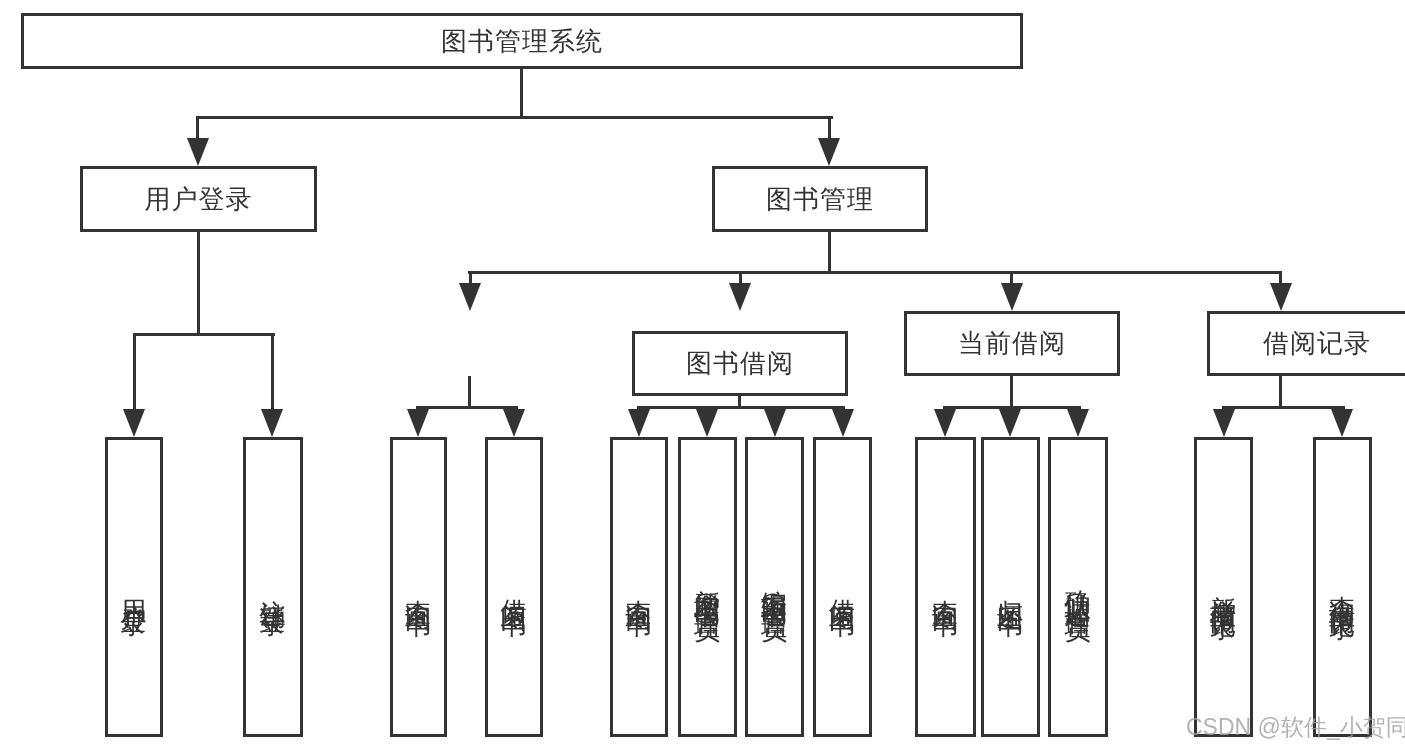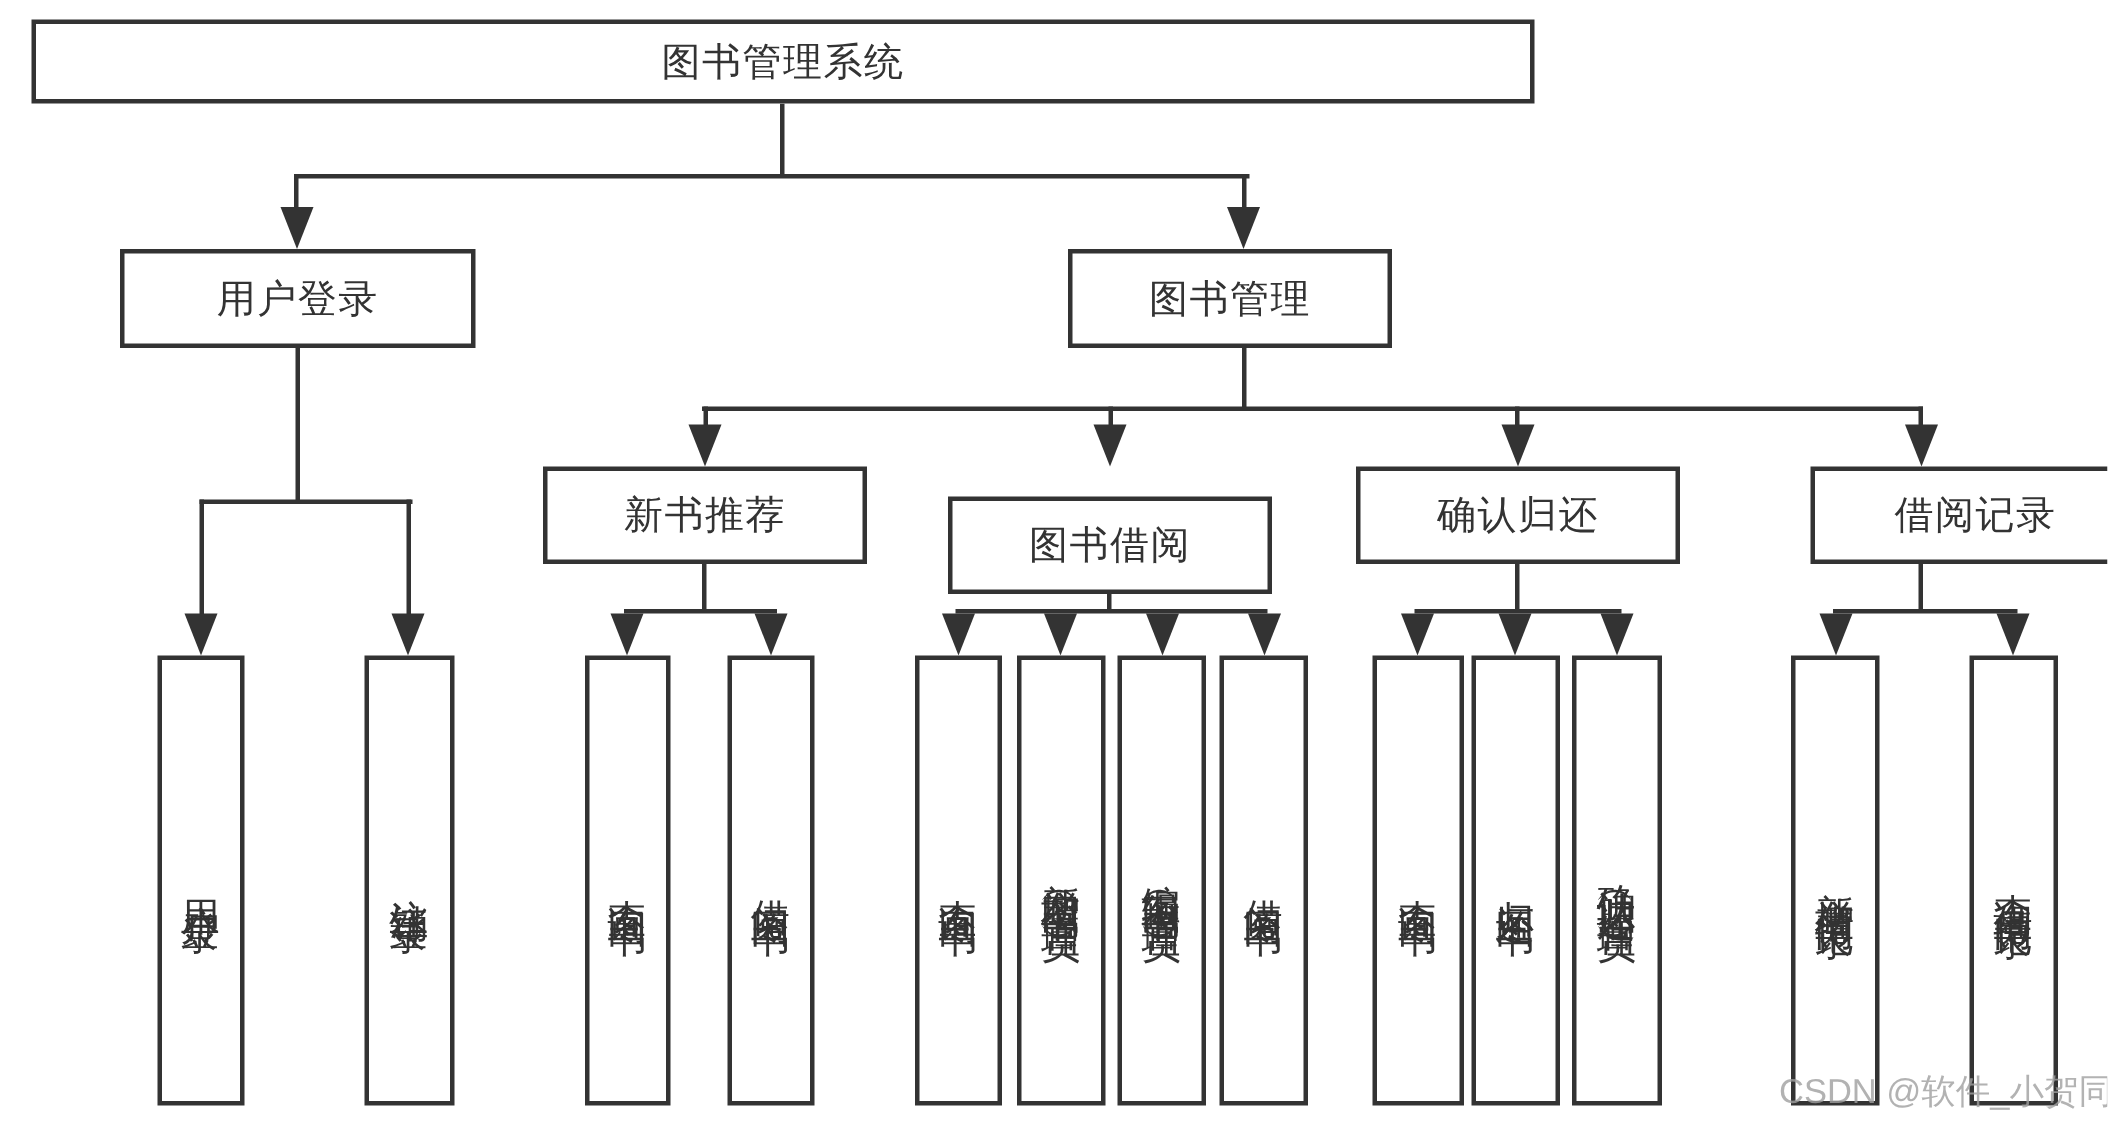--- a/index.html
+++ b/index.html
@@ -87,23 +87,22 @@
   <div class="hline" style="left:468px; top:271px; width:814px;"></div>
   <div class="vline" style="left:469px; top:271px; height:14px;"></div>
   <div class="vline" style="left:739px; top:271px; height:14px;"></div>
   <div class="vline" style="left:1010px; top:271px; height:14px;"></div>
   <div class="vline" style="left:1279px; top:271px; height:14px;"></div>
   <div class="arrow" style="left:459px; top:283px;"></div>
   <div class="arrow" style="left:729px; top:283px;"></div>
   <div class="arrow" style="left:1001px; top:283px;"></div>
   <div class="arrow" style="left:1270px; top:283px;"></div>
 
-  <div class="box hbox" style="left:362px; top:311px; width:216px; height:65px;">新书推荐</div>
   <div class="box hbox" style="left:632px; top:311px; width:216px; height:65px;margin-top:20px;">图书借阅</div>
-  <div class="box hbox" style="left:904px; top:311px; width:216px; height:65px;">确认归还</div>
+  <div class="box hbox" style="left:904px; top:311px; width:216px; height:65px;">当前借阅</div>
   <div class="box hbox" style="left:1207px; top:311px; width:220px; height:65px;">借阅记录</div>
 
   <div class="vline" style="left:468px; top:376px; height:32px;"></div>
   <div class="hline" style="left:416px; top:406px; width:102px;"></div>
   <div class="arrow" style="left:407px; top:409px;"></div>
   <div class="arrow" style="left:503px; top:409px;"></div>
 
   <div class="vline" style="left:738px; top:376px; height:32px;"></div>
   <div class="hline" style="left:637px; top:406px; width:208px;"></div>
   <div class="arrow" style="left:628px; top:409px;"></div>

